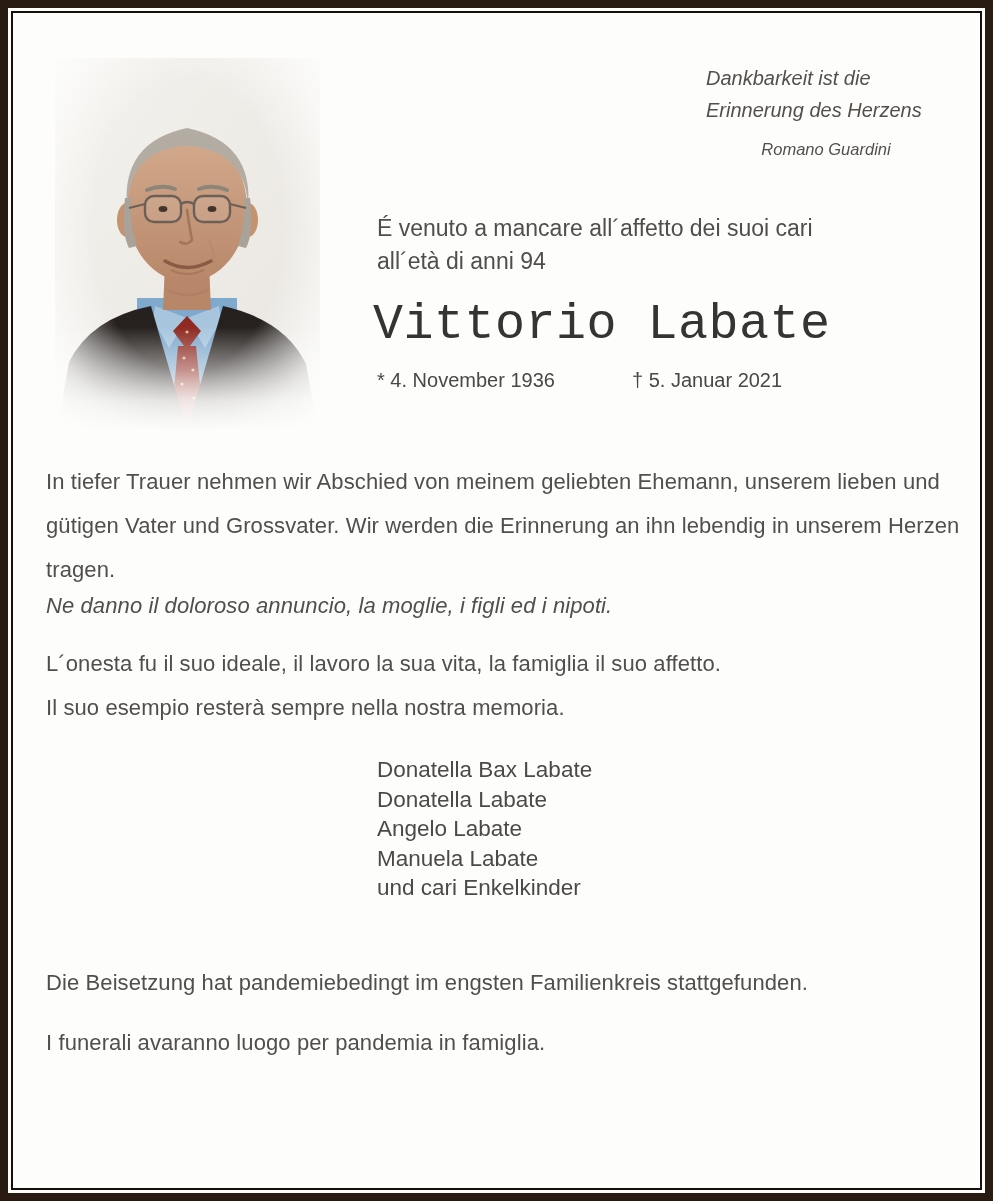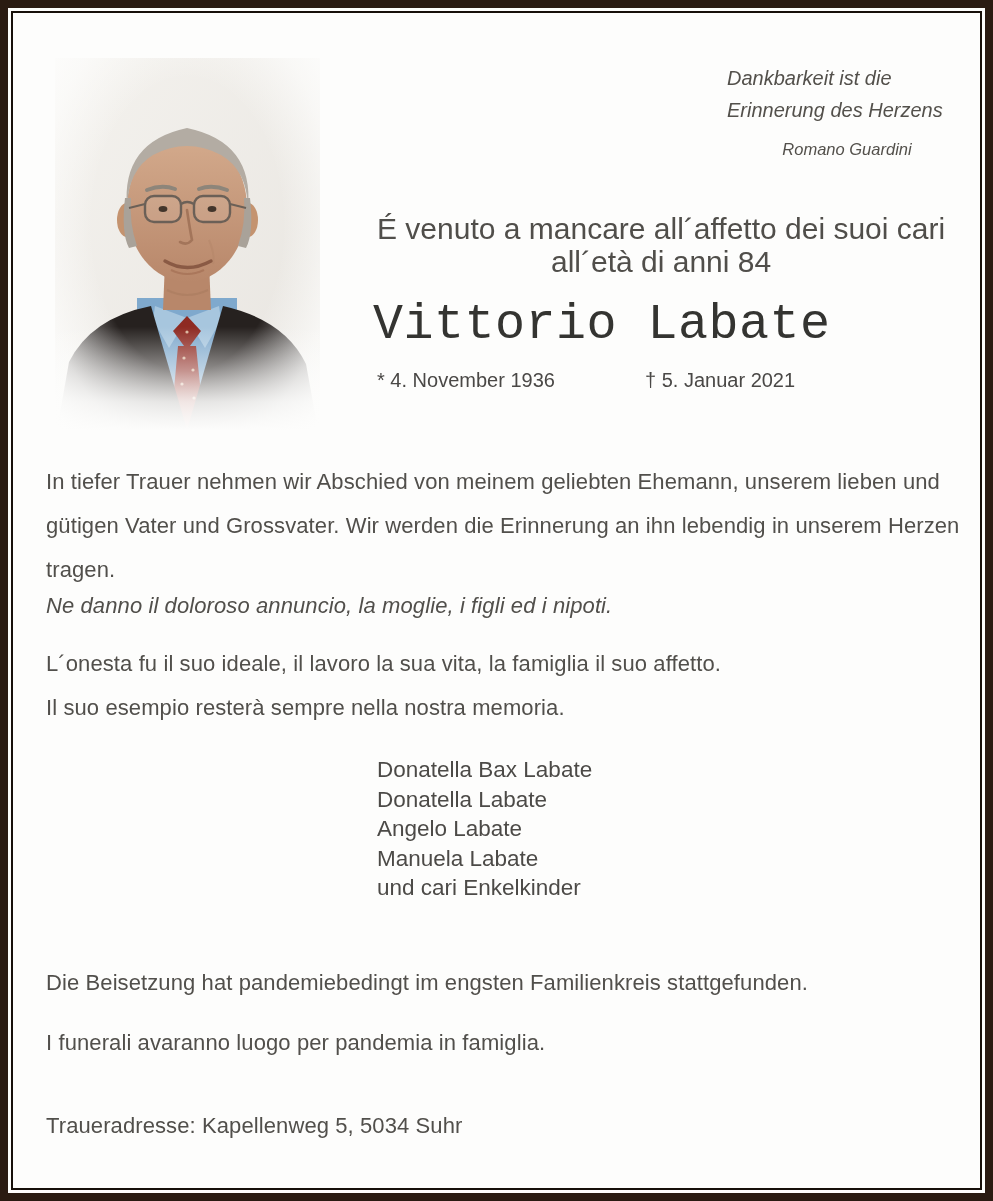--- a/index.html
+++ b/index.html
@@ -30,39 +30,39 @@
   .portrait svg{display:block;width:100%;height:100%;}
   .portrait::after{
     content:'';position:absolute;inset:-2px;
     background:
       linear-gradient(to bottom, rgba(253,253,252,0) 72%, rgba(253,253,252,0.85) 92%, #fdfdfc 100%),
       radial-gradient(ellipse at 50% 45%, rgba(253,253,252,0) 50%, rgba(253,253,252,0.72) 78%, #fdfdfc 97%);
   }
   
   .quote{
     position:absolute;left:706px;top:62px;width:240px;
-    font-style:italic;font-size:20px;line-height:32px;color:#53504b;margin-left:21px;
+    font-style:italic;font-size:20px;line-height:32px;color:#53504b;
   }
   .quote .author{font-size:16.5px;margin-top:7px;text-align:center;}
   
   .intro{
     position:absolute;left:377px;top:212px;
-    font-size:30px;line-height:33px;color:#504e4a;text-align:center;
+    font-size:23px;line-height:33px;color:#504e4a;
   }
   
   .name{
     position:absolute;left:373px;top:296px;margin:0;
     font-size:50px;font-weight:normal;letter-spacing:0.5px;color:#343431;font-family:Liberation Mono, monospace;
   }
   
   .dates{
     position:absolute;left:377px;top:369px;width:470px;height:32px;
     font-size:20px;color:#4a4846;
   }
-  .dates .death{position:absolute;left:268px;top:0;}
+  .dates .death{position:absolute;left:255px;top:0;}
   
   .para{
     position:absolute;left:46px;margin:0;
     font-size:22px;line-height:44px;letter-spacing:0.1px;color:#514f4b;
   }
   .p-german{top:460px;width:915px;}
   .p-annuncio{top:584px;width:915px;font-style:italic;}
   .p-onesta{top:642px;width:915px;}
   .p-beisetzung{top:961px;width:920px;}
   .p-funerali{top:1021px;width:920px;}
@@ -144,21 +144,21 @@
   </div>
 
   <div class="quote">
     <div>Dankbarkeit ist die</div>
     <div>Erinnerung des Herzens</div>
     <div class="author">Romano Guardini</div>
   </div>
 
   <div class="intro">
     <div>É venuto a mancare all´affetto dei suoi cari</div>
-    <div>all´età di anni 84</div>
+    <div>all´età di anni 94</div>
   </div>
 
   <h1 class="name">Vittorio Labate</h1>
   <div class="dates">
     <span class="birth">* 4. November 1936</span>
     <span class="death">† 5. Januar 2021</span>
   </div>
 
   <p class="para p-german">In tiefer Trauer nehmen wir Abschied von meinem geliebten Ehemann, unserem lieben und gütigen Vater und Grossvater. Wir werden die Erinnerung an ihn lebendig in unserem Herzen tragen.</p>
   <p class="para p-annuncio">Ne danno il doloroso annuncio, la moglie, i figli ed i nipoti.</p>
@@ -170,17 +170,16 @@
   <div class="family">
     <div>Donatella Bax Labate</div>
     <div>Donatella Labate</div>
     <div>Angelo Labate</div>
     <div>Manuela Labate</div>
     <div>und cari Enkelkinder</div>
   </div>
 
   <p class="para p-beisetzung">Die Beisetzung hat pandemiebedingt im engsten Familienkreis stattgefunden.</p>
   <p class="para p-funerali">I funerali avaranno luogo per pandemia in famiglia.</p>
-  <p class="para p-trauer">Traueradresse: Kapellenweg 5, 5034 Suhr</p>
 
   <div class="frame-outer"></div>
   <div class="frame-inner"></div>
 </div>
 
 </body></html>

